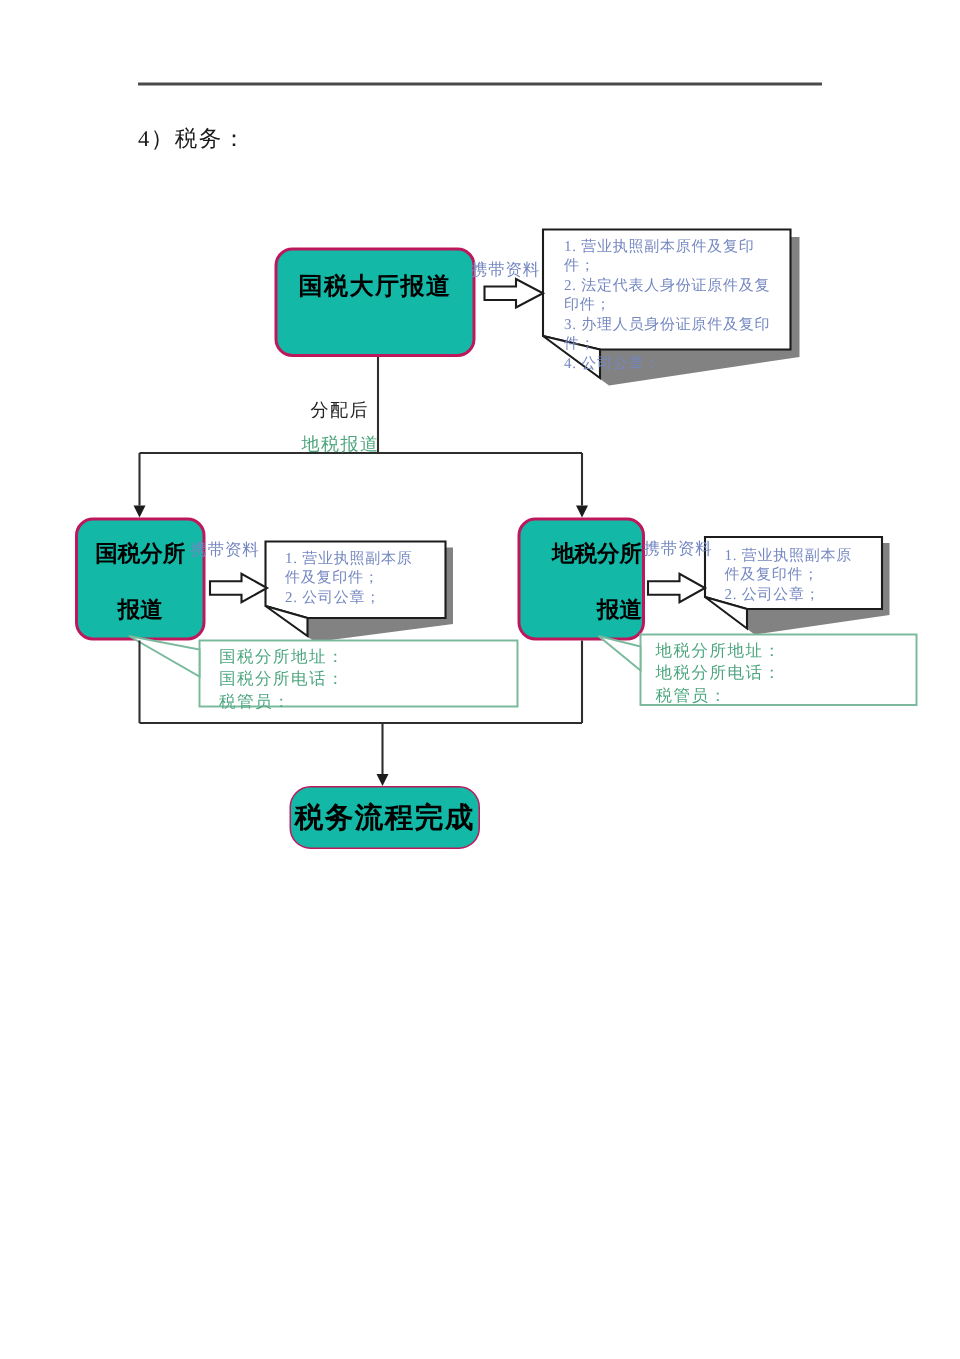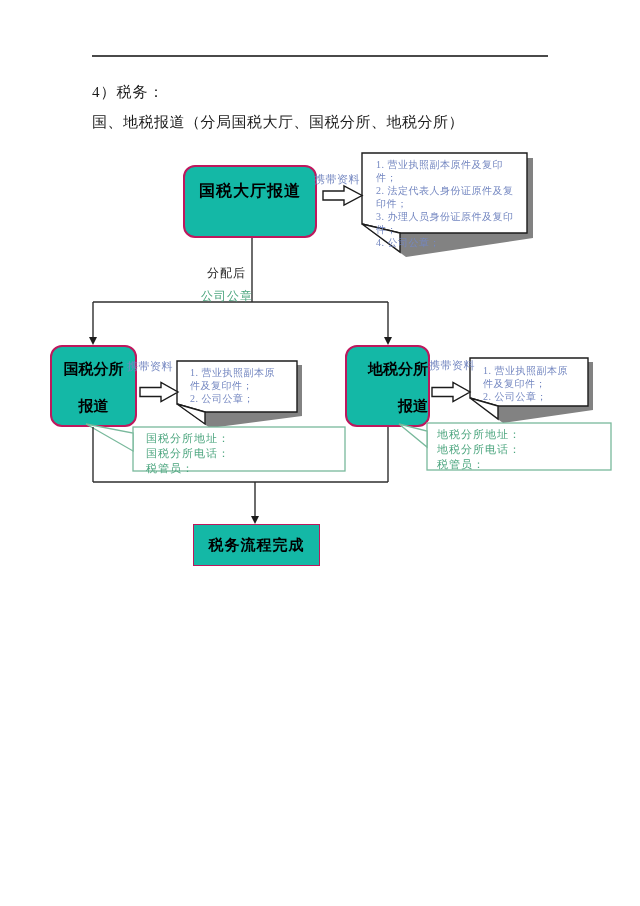--- a/index.html
+++ b/index.html
@@ -13,39 +13,38 @@
   .subtitle{font-size:15px;letter-spacing:0.5px;}
   .footer{font-size:15px;letter-spacing:0.5px;}
   .flowbox{
     box-sizing:border-box;background:#14b8a6;border:2px solid #be185d;
     display:flex;flex-direction:column;align-items:center;justify-content:center;
     font-weight:bold;color:#000;z-index:2;text-align:center;
   }
   .rounded{border-radius:12px;}
   .box1{font-size:16px;letter-spacing:1px;padding-bottom:20px;}
   .box2{font-size:15px;justify-content:space-between;padding:13px 0 9px 0;gap:16px;}
-  .boxf{font-size:15px;letter-spacing:1px;border-width:1.5px;}
+  .boxf{font-size:19px;letter-spacing:1px;border-width:1.5px;border-radius:14px;}
   .svglayer{position:absolute;left:0;top:0;z-index:3;pointer-events:none;}
   .bluetxt{color:#7487c1;}
   .greentxt{color:#4ba57e;}
   .carry{font-size:11px;z-index:5;white-space:nowrap;letter-spacing:0.5px;}
   .edgelabel{font-size:12px;z-index:5;white-space:nowrap;letter-spacing:1px;}
   .notetext{font-size:10px;line-height:13px;z-index:4;letter-spacing:0.5px;}
   .notetext div{margin:0;}
   .callouttext{font-size:11px;line-height:15px;z-index:4;letter-spacing:1px;}
 </style>
 </head>
 <body>
 
 <div class="page">
 
   <div class="abs rule" style="left:92px;top:55px;width:456px;"></div>
 
   <div class="abs heading" style="left:92px;top:83px;">4）税务：</div>
-  <div class="abs subtitle" style="left:92px;top:113px;">国、地税报道（分局国税大厅、国税分所、地税分所）</div>
 
   <svg class="svglayer" width="640" height="906" viewBox="0 0 640 906">
 
     <g>
       <polygon points="368,158 533,158 533,238 406,257 368,229" fill="#828282" stroke="none"></polygon>
       <polygon points="362,153 527,153 527,233 400,233 362,224" fill="#ffffff" stroke="#1c1c1c" stroke-width="1.4"></polygon>
       <polygon points="362,224 400,252 400,233" fill="#ffffff" stroke="#1c1c1c" stroke-width="1.4"></polygon>
     </g>
 
     <g>
@@ -105,21 +104,21 @@
   </div>
 
   <div class="abs flowbox boxf" style="left:193px;top:524px;width:127px;height:42px;">
     <span>税务流程完成</span>
   </div>
 
   <div class="abs carry bluetxt" style="left:314px;top:172px;">携带资料</div>
   <div class="abs carry bluetxt" style="left:127px;top:359px;">携带资料</div>
   <div class="abs carry bluetxt" style="left:429px;top:358px;">携带资料</div>
   <div class="abs edgelabel" style="left:207px;top:265px;color:#222;">分配后</div>
-  <div class="abs edgelabel greentxt" style="left:201px;top:288px;">公司公章</div>
+  <div class="abs edgelabel greentxt" style="left:201px;top:288px;">地税报道</div>
 
   <div class="abs notetext bluetxt" style="left:376px;top:158px;width:145px;">
     <div>1. 营业执照副本原件及复印件；</div>
     <div>2. 法定代表人身份证原件及复印件；</div>
     <div>3. 办理人员身份证原件及复印件；</div>
     <div>4. 公司公章；</div>
   </div>
 
   <div class="abs notetext bluetxt" style="left:190px;top:366px;width:92px;">
     <div>1. 营业执照副本原件及复印件；</div>

